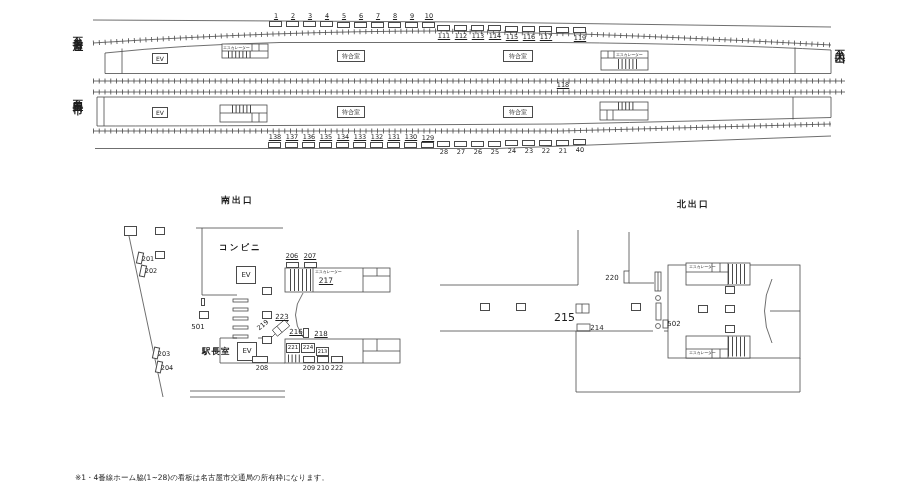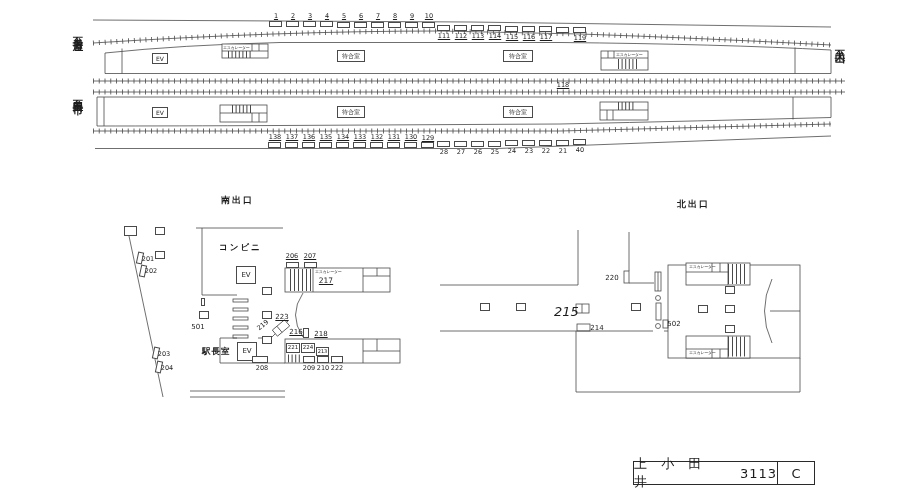--- a/index.html
+++ b/index.html
@@ -284,25 +284,19 @@
 
 <div class="sq" style="left:480px;top:303px;"></div>
 <div class="sq" style="left:516px;top:303px;"></div>
 <div class="sq" style="left:631px;top:303px;"></div>
 <div class="sq" style="left:698px;top:305px;"></div>
 <div class="sq" style="left:725px;top:286px;"></div>
 <div class="sq" style="left:725px;top:305px;"></div>
 <div class="sq" style="left:725px;top:325px;"></div>
 
 <div class="nm" style="left:604px;top:275px;font-size:7px;">220</div>
-<div class="nm" style="left:554px;top:305px;font-size:13px;font-style:italic;">215</div>
+<div class="nm" style="left:554px;top:312px;font-size:11px;">215</div>
 <div class="nm" style="left:589px;top:325px;font-size:7px;text-align:center;">214</div>
 <div class="nm" style="left:666px;top:321px;font-size:7px;">502</div>
 
-<div id="titlebox">
-  <div class="cell1">
-    <span class="st">上 小 田 井</span>
-    <span class="cd">3113</span>
-  </div>
-  <div class="cell2">C</div>
+<div id="note">※1・4番線ホーム脇(1~28)の看板は名古屋市交通局の所有枠になります。</div>
+
 </div>
 
-</div>
-
 </body></html>

